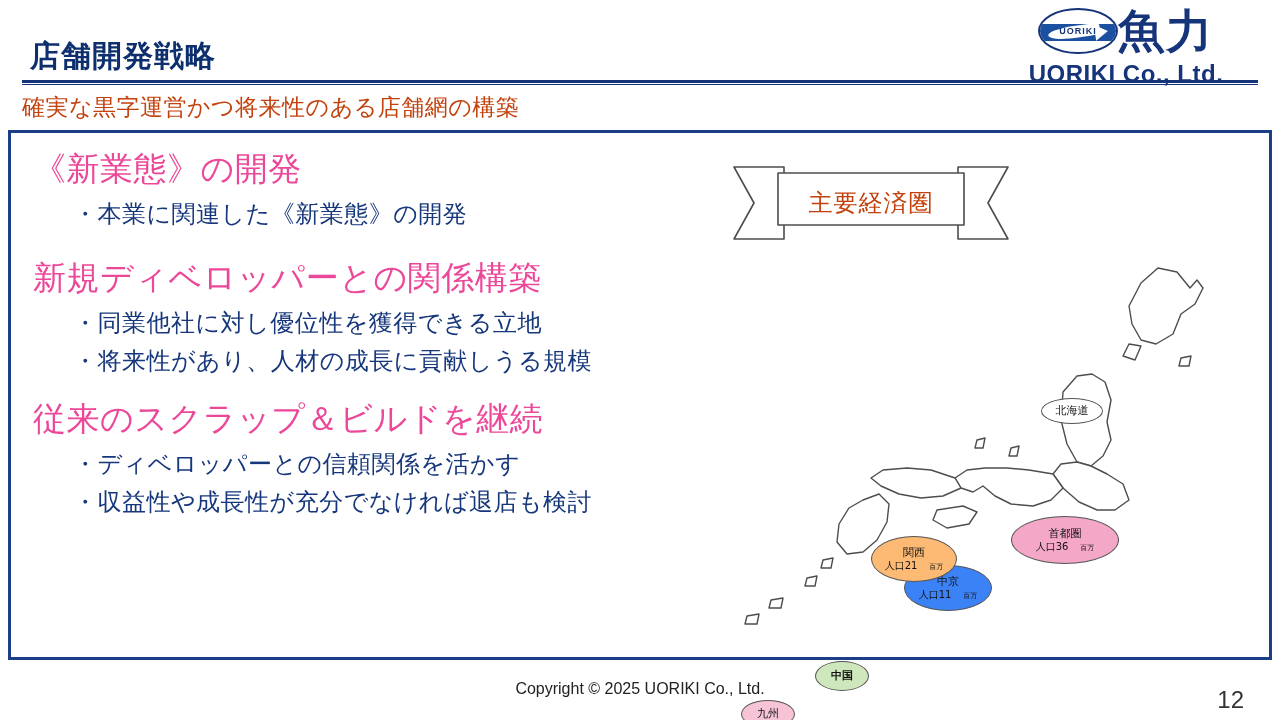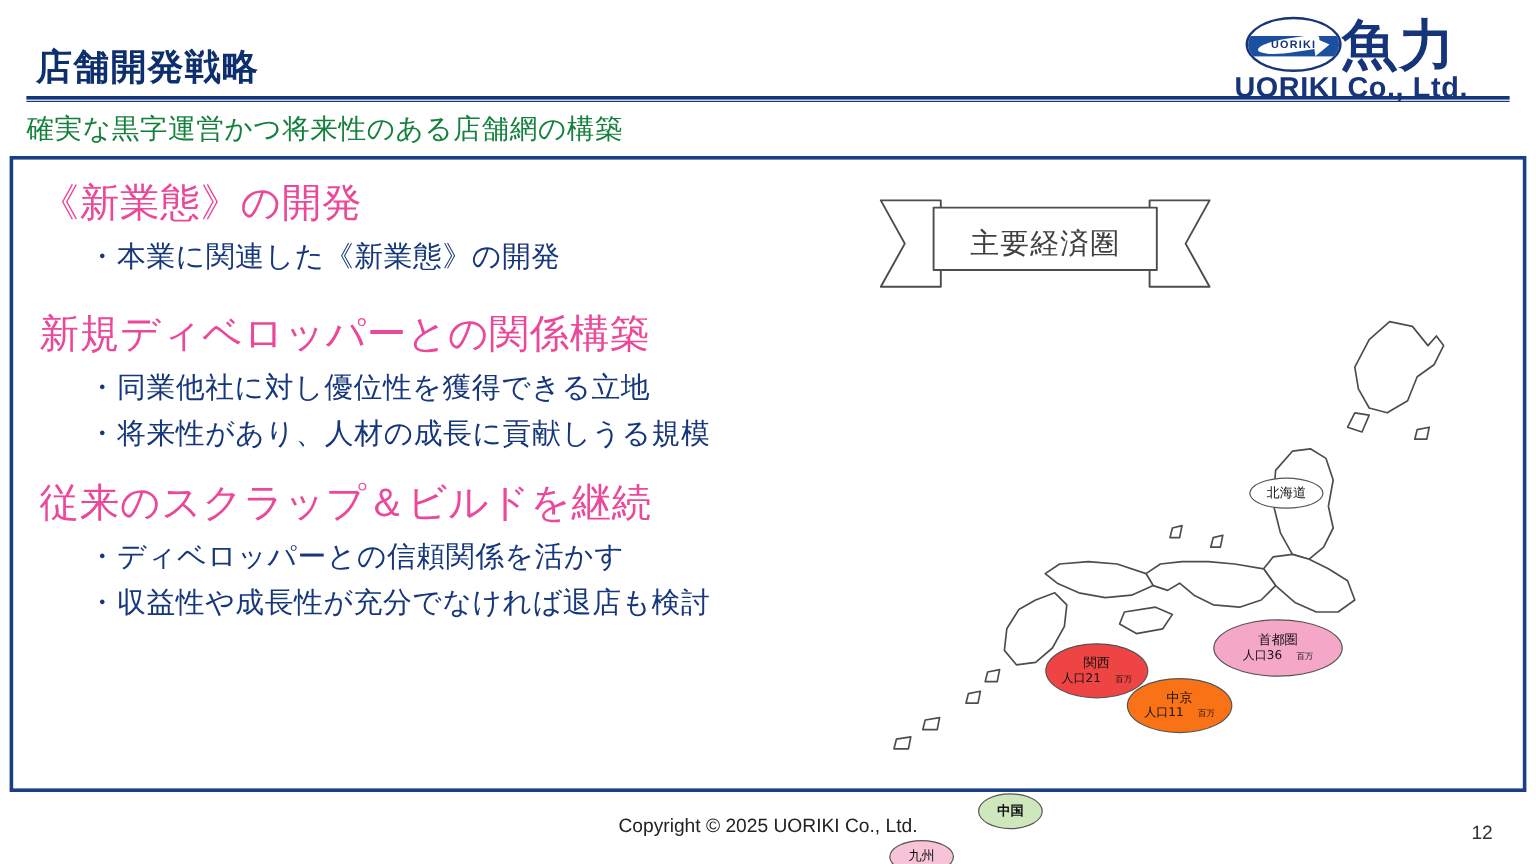--- a/index.html
+++ b/index.html
@@ -21,21 +21,21 @@
     position: absolute;
     top: 6px; right: 24px;
     width: 260px; height: 86px;
     display: flex;
     flex-direction: column;
     align-items: center;
     justify-content: flex-start;
   }
   .logo-row {
     display: flex;
-    align-items: flex-end;
+    align-items: flex-start;
     height: 56px;
   }
   .logo-mark {
     width: 80px; height: 50px;
     position: relative;
   }
   .logo-mark .oval {
     position: absolute;
     left: 0; top: 2px;
     width: 80px; height: 46px;
@@ -107,21 +107,21 @@
     width: 1236px; height: 0;
     border-top: 3px solid #15347a;
     border-bottom: 1px solid #15347a;
     height: 5px;
   }
   .subtitle {
     position: absolute;
     left: 22px; top: 92px;
     font-family: "DejaVu Sans", sans-serif;
     font-size: 23px;
-    color: #15803d;
+    color: #c2410c;
     letter-spacing: 0.5px;
   }
 
   
   .body-box {
     position: absolute;
     left: 8px; top: 130px;
     width: 1264px; height: 530px;
     border: 3px solid #1b3f86;
     background: #ffffff;
@@ -160,21 +160,21 @@
   .ribbon svg { display: block; }
   .ribbon-label {
     position: absolute;
     left: 0; top: 0;
     width: 290px; height: 84px;
     display: flex;
     align-items: center;
     justify-content: center;
     font-family: Liberation Sans, sans-serif;
     font-size: 24px;
-    color: #404040;
+    color: #c2410c;
     letter-spacing: 1px;
   }
 
   
   .map {
     position: absolute;
     left: 700px; top: 15px;
     width: 556px; height: 505px;
   }
   .map svg { display: block; }
@@ -200,21 +200,21 @@
   .copyright {
     position: absolute;
     left: 0; right: 0; top: 680px;
     text-align: center;
     font-size: 16px;
     color: #222222;
   }
   .pageno {
     position: absolute;
     right: 36px; top: 686px;
-    font-size: 16px;
+    font-size: 24px;
     color: #333333;
   }
 </style>
 </head>
 <body>
 
 <div id="slide">
 
   <div class="logo-area">
     <div class="logo-row">
@@ -298,26 +298,26 @@
       <div class="region" style="left:30px; top:552px; width:54px; height:28px; background:#f6c4d6;">
         <div class="r-name">九州</div>
       </div>
     </div>
 
     <div class="region" style="left:1000px; top:383px; width:108px; height:48px; background:#f4a7c6;">
       <div class="r-name">首都圏</div>
       <div class="r-pop"><span>人口36</span><span class="small">百万</span></div>
     </div>
 
-    <div class="region" style="left:928px; top:432px; width:88px; height:46px; background:#f97316;">
+    <div class="region" style="left:893px; top:432px; width:88px; height:46px; background:#3b82f6;">
       <div class="r-name">中京</div>
       <div class="r-pop"><span>人口11</span><span class="small">百万</span></div>
     </div>
 
-    <div class="region" style="left:860px; top:403px; width:86px; height:46px; background:#ef4444;">
+    <div class="region" style="left:860px; top:403px; width:86px; height:46px; background:#fdba74;">
       <div class="r-name">関西</div>
       <div class="r-pop"><span>人口21</span><span class="small">百万</span></div>
     </div>
 
     <div class="ribbon">
       <svg width="290" height="84" viewBox="0 0 290 84" xmlns="http://www.w3.org/2000/svg">
         <g fill="#ffffff" stroke="#4d4d4d" stroke-width="1.6" stroke-linejoin="round">
           <path d="M8 6 L58 6 L58 78 L8 78 L28 42 Z"></path>
           <path d="M282 6 L232 6 L232 78 L282 78 L262 42 Z"></path>
           <rect x="52" y="12" width="186" height="52"></rect>

